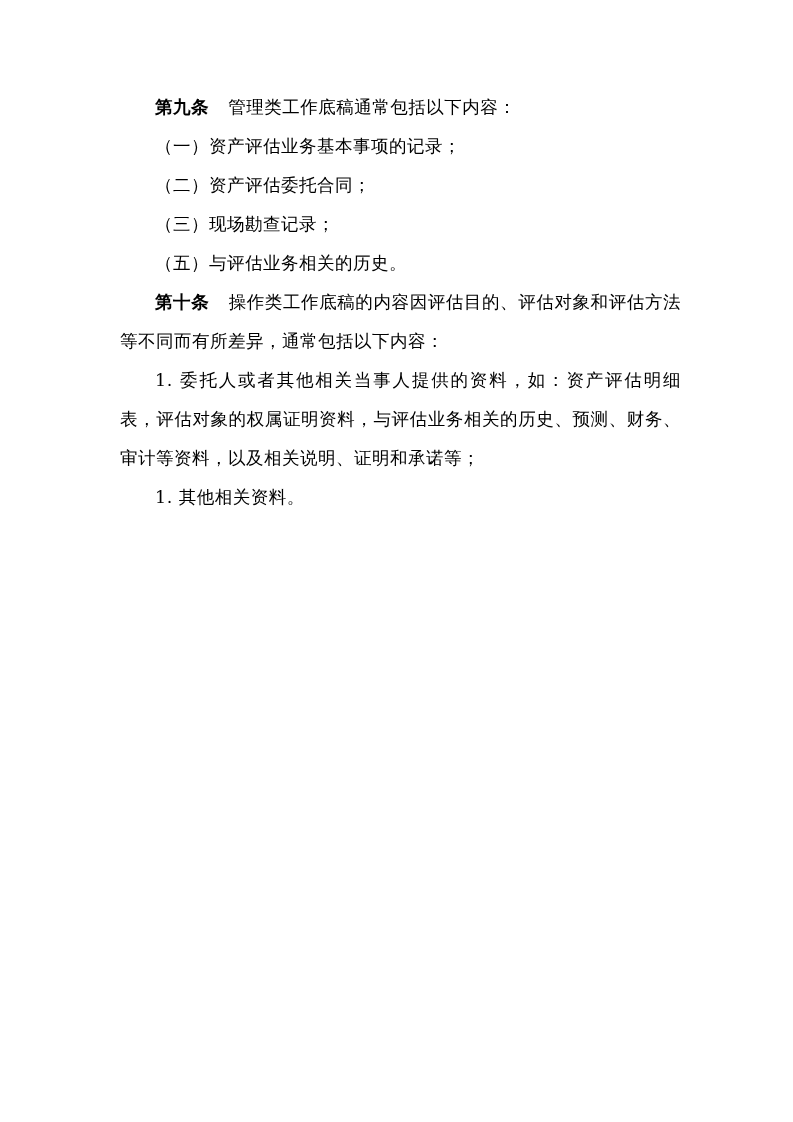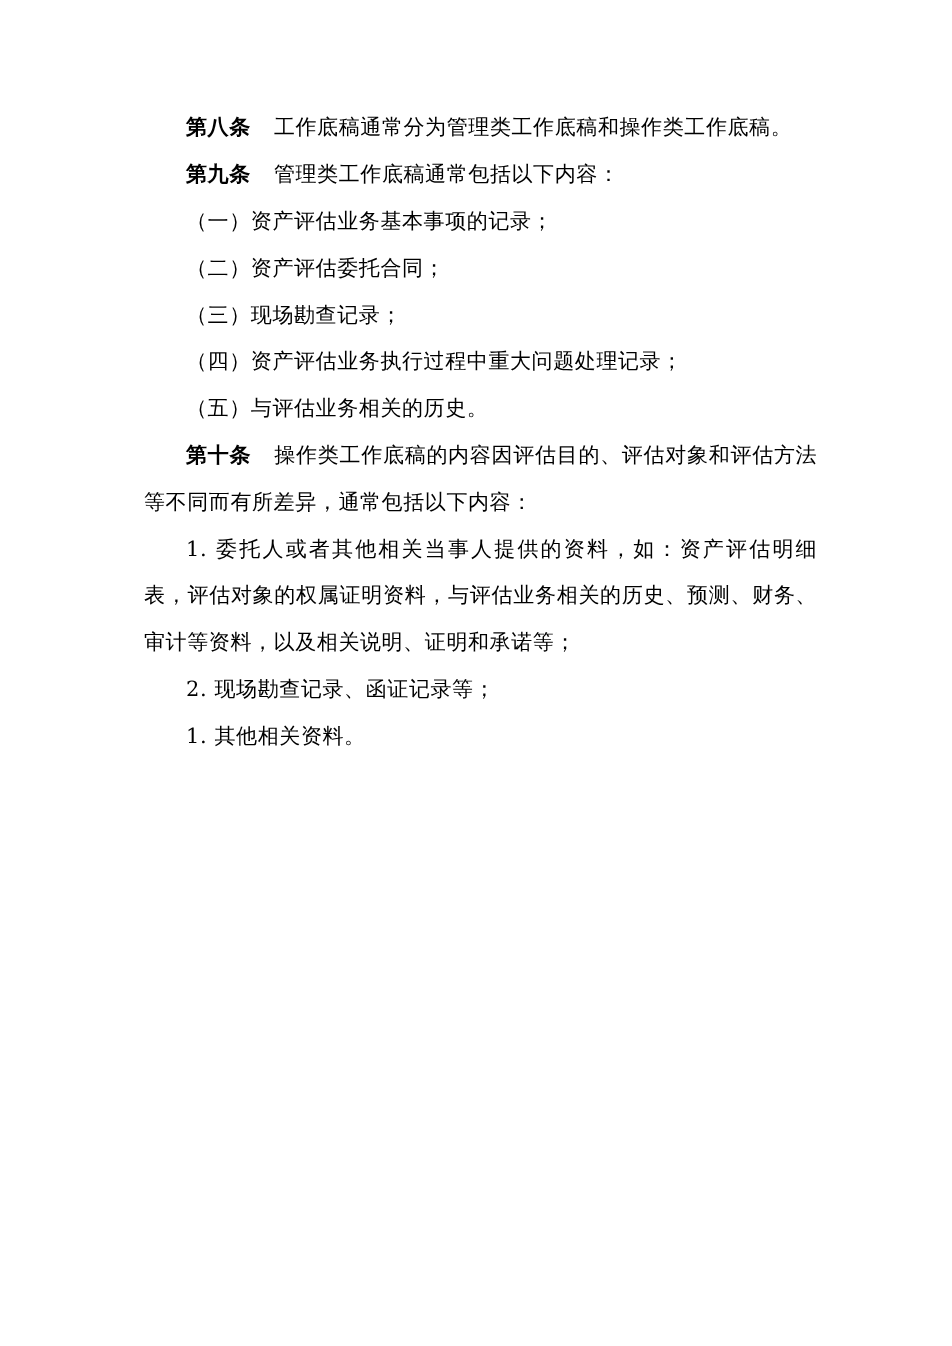--- a/index.html
+++ b/index.html
@@ -48,39 +48,36 @@
   .clause-text {
     letter-spacing: 0.5px;
   }
 </style>
 </head>
 <body>
 
 <div id="page">
   <div class="doc-body">
 
-    <p class="para indent-2"><span class="art-label">第八条</span><span class="art-gap"></span><span class="clause-text">工作底稿通常分为管理类工作底稿和操作类工作底稿。</span></p>
 
 
 
     <p class="para indent-2"><span class="art-label">第九条</span><span class="art-gap"></span><span class="clause-text">管理类工作底稿通常包括以下内容：</span></p>
 
     <p class="para indent-2"><span class="clause-text">（一）资产评估业务基本事项的记录；</span></p>
 
     <p class="para indent-2"><span class="clause-text">（二）资产评估委托合同；</span></p>
 
     <p class="para indent-2"><span class="clause-text">（三）现场勘查记录；</span></p>
 
-    <p class="para indent-2"><span class="clause-text">（四）资产评估业务执行过程中重大问题处理记录；</span></p>
 
     <p class="para indent-2"><span class="clause-text">（五）与评估业务相关的历史。</span></p>
 
     <p class="para indent-2"><span class="art-label">第十条</span><span class="art-gap"></span><span class="clause-text">操作类工作底稿的内容因评估目的、评估对象和评估方法等不同而有所差异，通常包括以下内容：</span></p>
 
 
     <p class="para indent-2"><span class="clause-text">1. 委托人或者其他相关当事人提供的资料，如：资产评估明细表，评估对象的权属证明资料，与评估业务相关的历史、预测、财务、审计等资料，以及相关说明、证明和承诺等；</span></p>
 
-    <p class="para indent-2"><span class="clause-text">2. 现场勘查记录、函证记录等；</span></p>
 
     <p class="para indent-2"><span class="clause-text">1. 其他相关资料。</span></p>
 
   </div>
 </div>
 
 </body></html>

